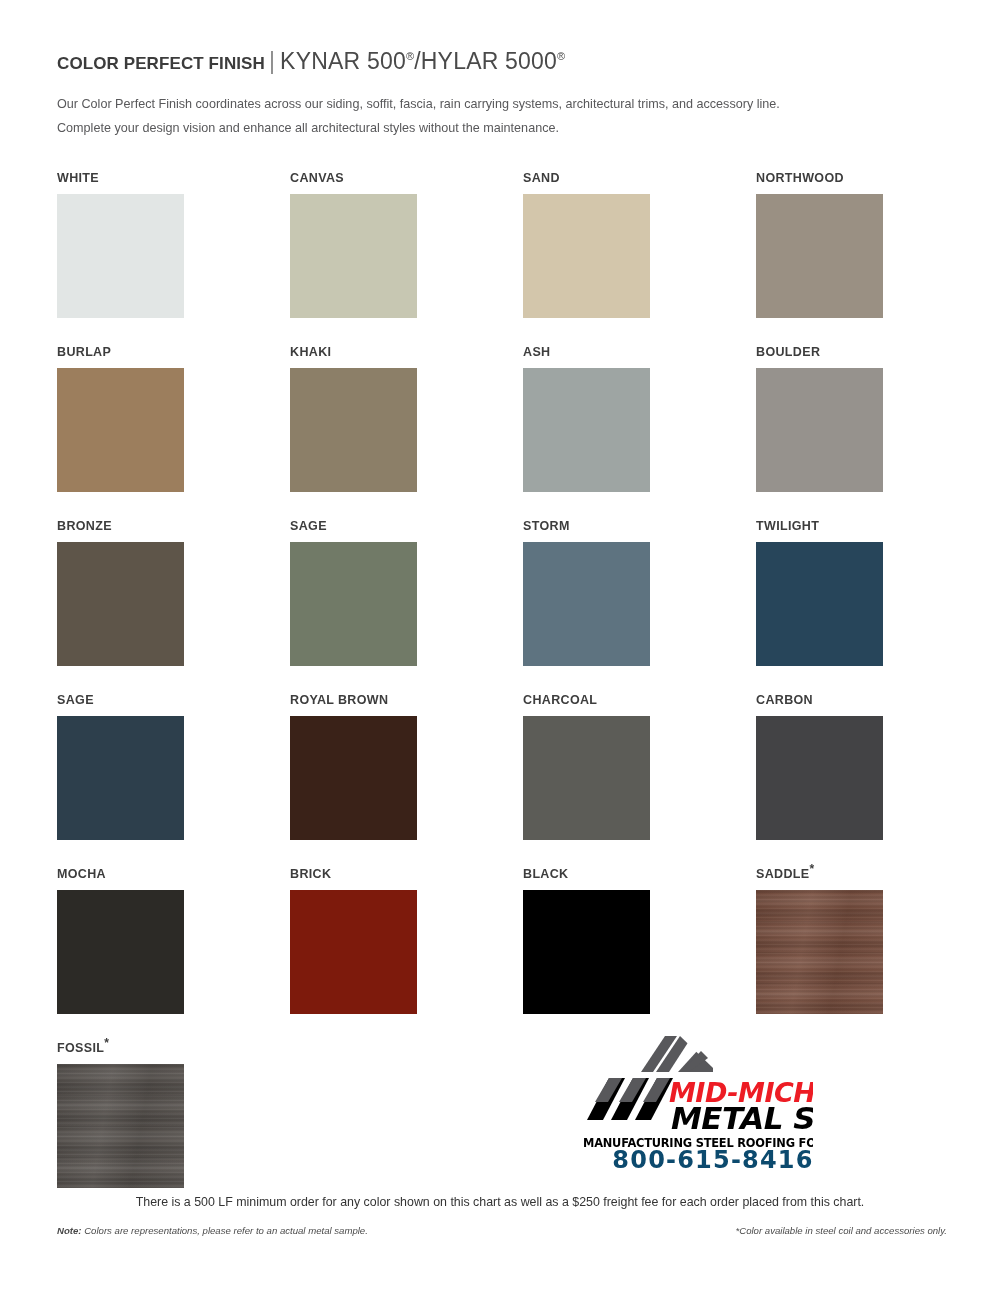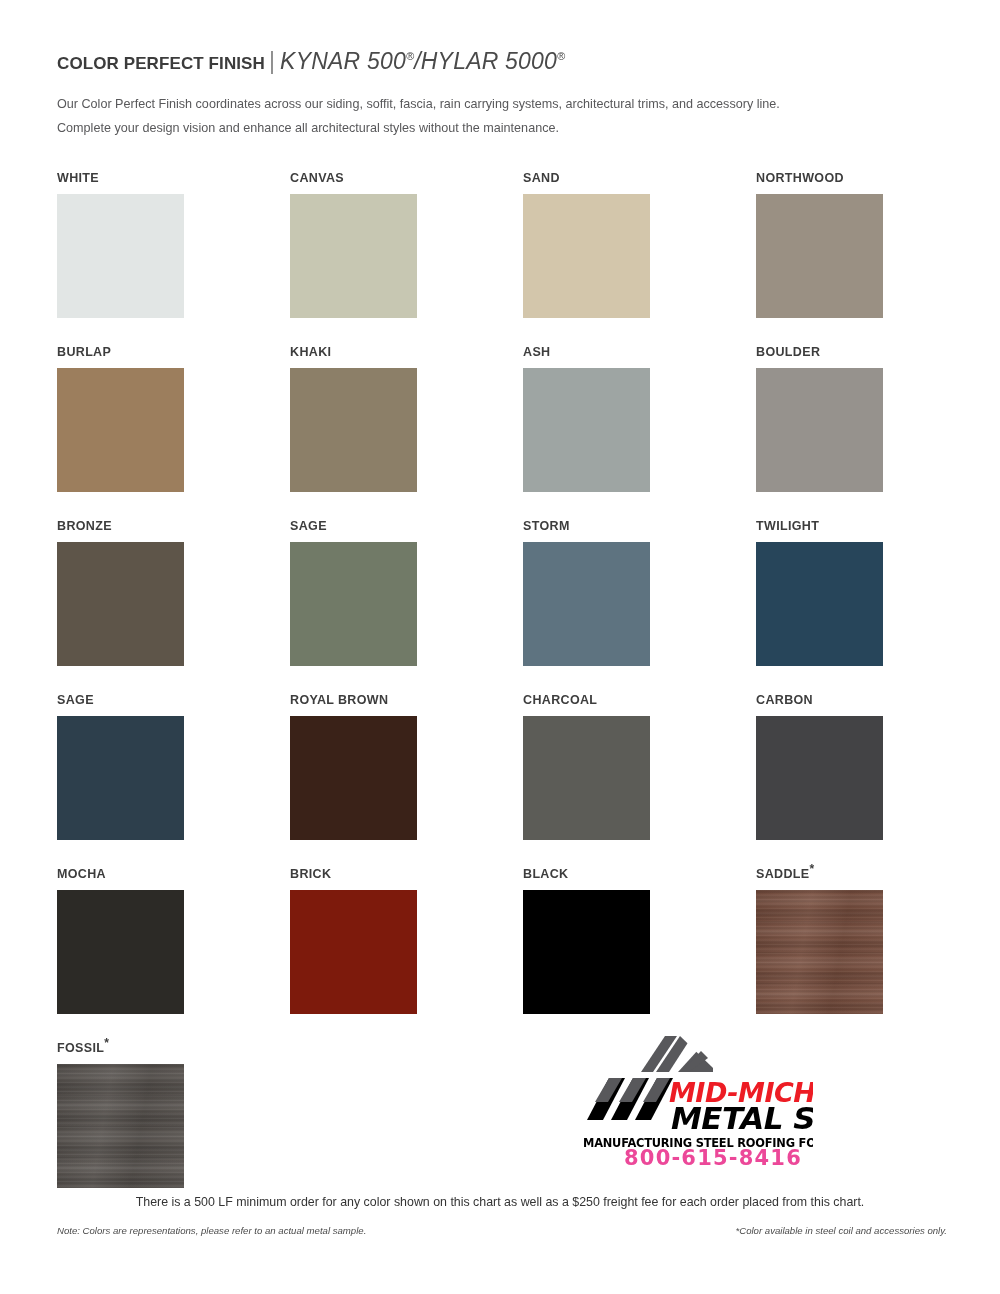--- a/index.html
+++ b/index.html
@@ -43,21 +43,20 @@
   }
   .title-sep {
     font-weight: 300;
     color: #8a8a8a;
     padding: 0 5px 0 4px;
     font-size: 23px;
   }
   .title-light {
     font-weight: normal;
     color: #4a4a4a;
-    font-style: italic;
   }
   .title-light sup {
     font-size: 11px;
     vertical-align: super;
     line-height: 0;
   }
   .subtitle {
     margin-top: 14px;
     font-size: 12.6px;
     line-height: 24px;
@@ -152,24 +151,24 @@
     width: 248px;
     height: 104px;
   }
   .logo-svg { display: block; }
   .phone {
     position: absolute;
     left: 28px;
     top: 114px;
     width: 240px;
     text-align: center;
-    font-size: 21px;
+    font-size: 24px;
     font-weight: bold;
     letter-spacing: 1.2px;
-    color: #ec4899;
+    color: #0c4a6e;
     font-family: "DejaVu Sans", sans-serif;
   }
 
   
   .footer-note {
     position: absolute;
     left: 0;
     top: 1195px;
     width: 1000px;
     text-align: center;
@@ -181,21 +180,21 @@
     position: absolute;
     left: 57px;
     top: 1225px;
     width: 890px;
     display: flex;
     justify-content: space-between;
     font-size: 9.6px;
     font-style: italic;
     color: #4a4a4a;
   }
-  .footnotes b { font-style: italic; font-weight: normal; }
+  .footnotes b { font-style: italic; font-weight: bold; }
 </style>
 </head>
 <body>
 
 <div id="page">
 
   <div class="header">
     <div class="title-line">
       <span class="title-strong">COLOR PERFECT FINISH</span><span class="title-sep">|</span><span class="title-light"><span>KYNAR 500</span><sup>®</sup><span>/</span><span>HYLAR 5000</span><sup>®</sup></span>
     </div>

